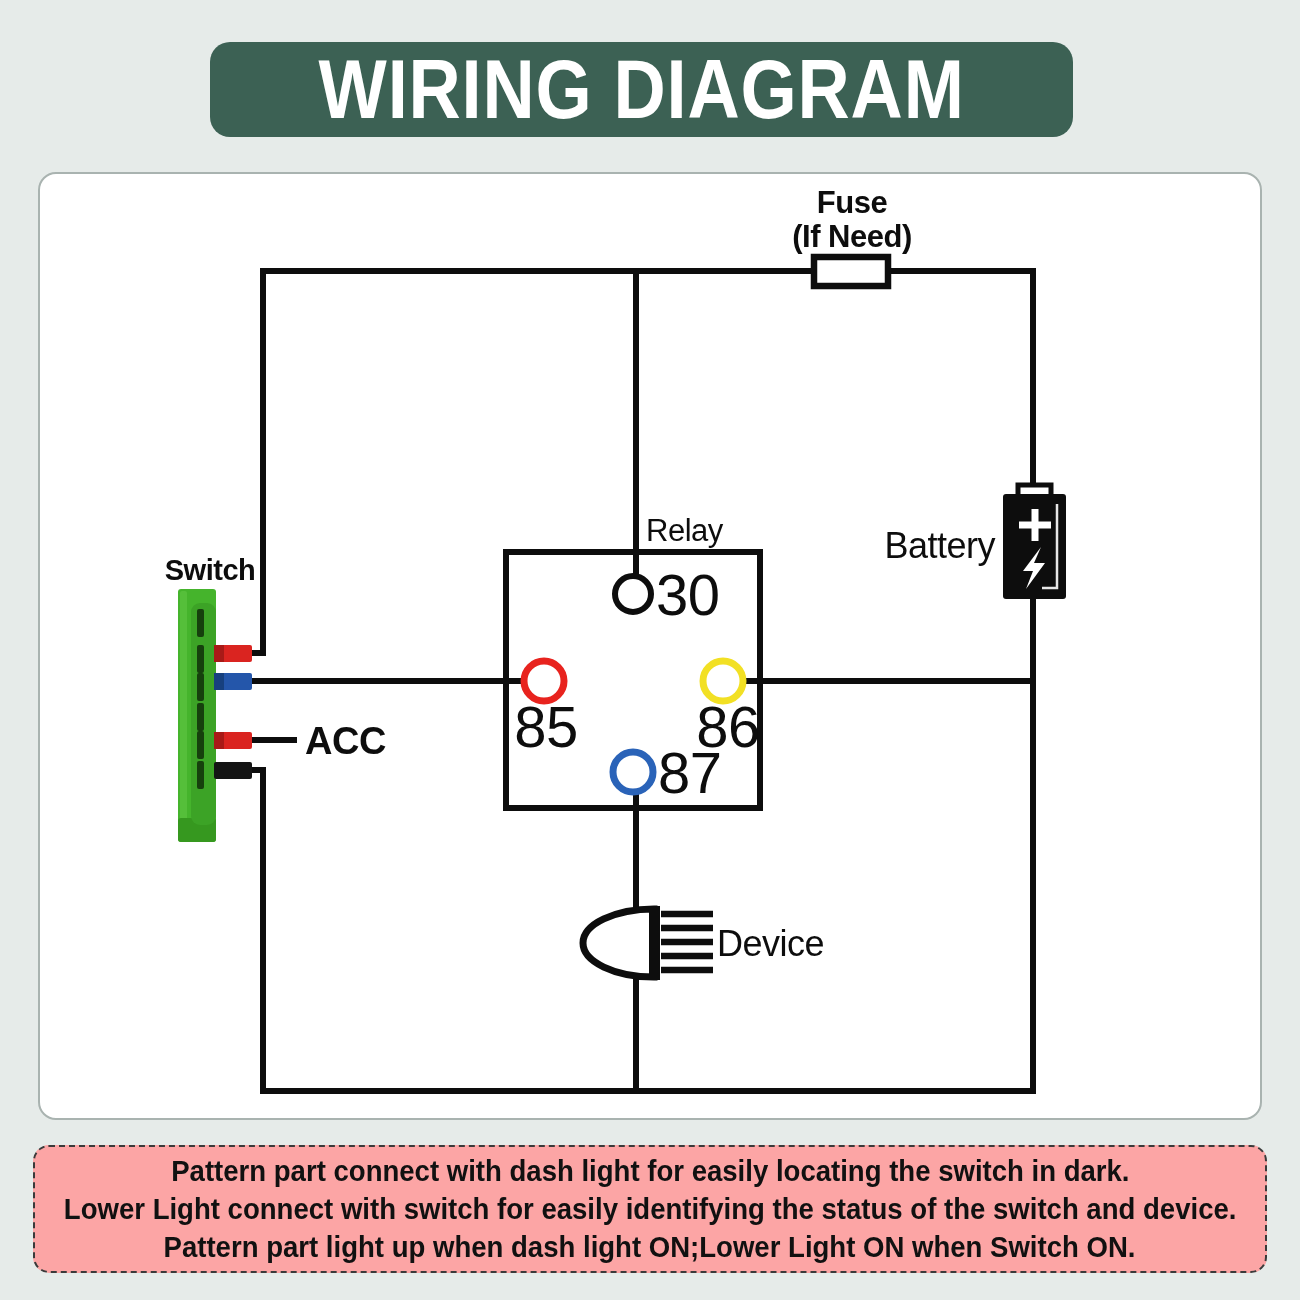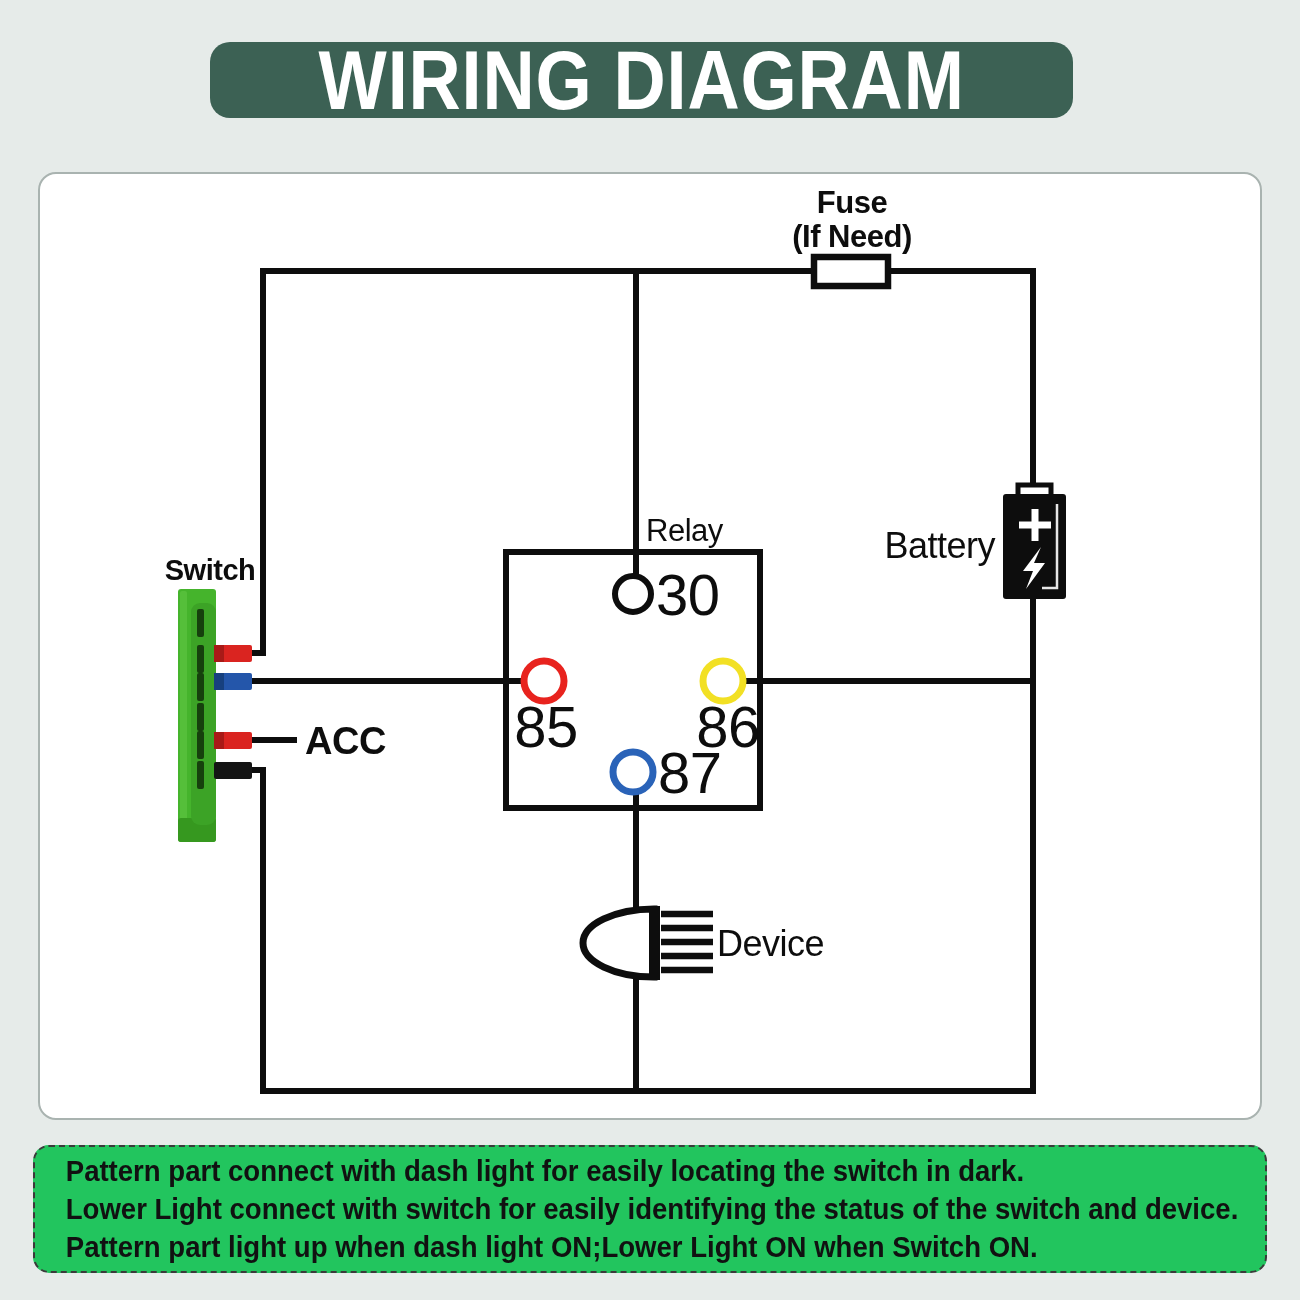--- a/index.html
+++ b/index.html
@@ -5,21 +5,21 @@
   html, body { margin: 0; padding: 0; }
   body {
     width: 1300px; height: 1300px;
     background: #e6ebe9;
     position: relative;
     overflow: hidden;
     font-family: "Liberation Sans", sans-serif;
   }
   .banner {
     position: absolute; left: 210px; top: 42px;
-    width: 863px; height: 76px;
+    width: 863px; height: 95px;
     background: #3c6154;
     border-radius: 20px;
     display: flex; align-items: center; justify-content: center;
   }
   .banner .title {
     color: #ffffff;
     font-size: 84px;
     font-weight: 800;
     letter-spacing: 1px;
     transform: scaleX(0.86);
@@ -40,23 +40,23 @@
   .diagram-svg text {
     fill: #0d0d0d;
     letter-spacing: -0.5px;
   }
   .footer {
     position: absolute; left: 33px; top: 1145px;
     width: 1234px; height: 128px;
     border: 2px dashed #3a3a3a;
     border-radius: 16px;
     box-sizing: border-box;
-    background: #22c55e;
+    background: #fca5a5;
     display: flex; flex-direction: column;
-    justify-content: center;
+    align-items: center; justify-content: center;
   }
   .footer .line {
     font-size: 29px;
     font-weight: 600;
     color: #111111;
     line-height: 38px;
     white-space: nowrap;
     transform: scaleX(0.95);
   }
 </style>

